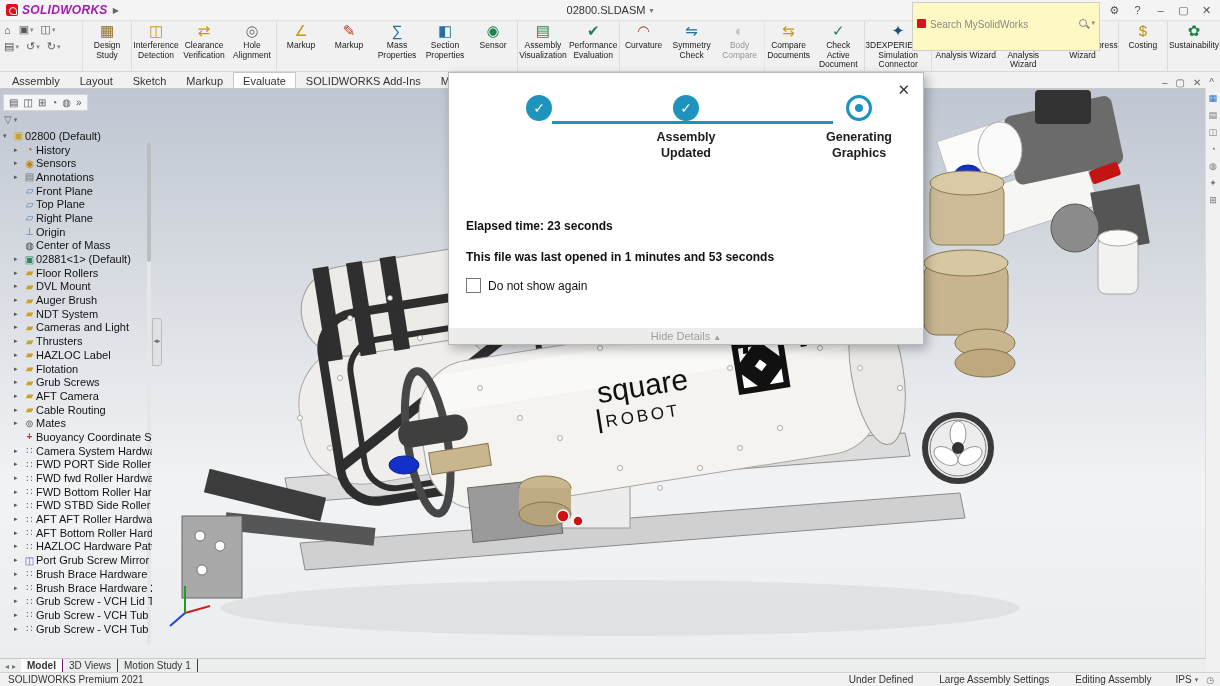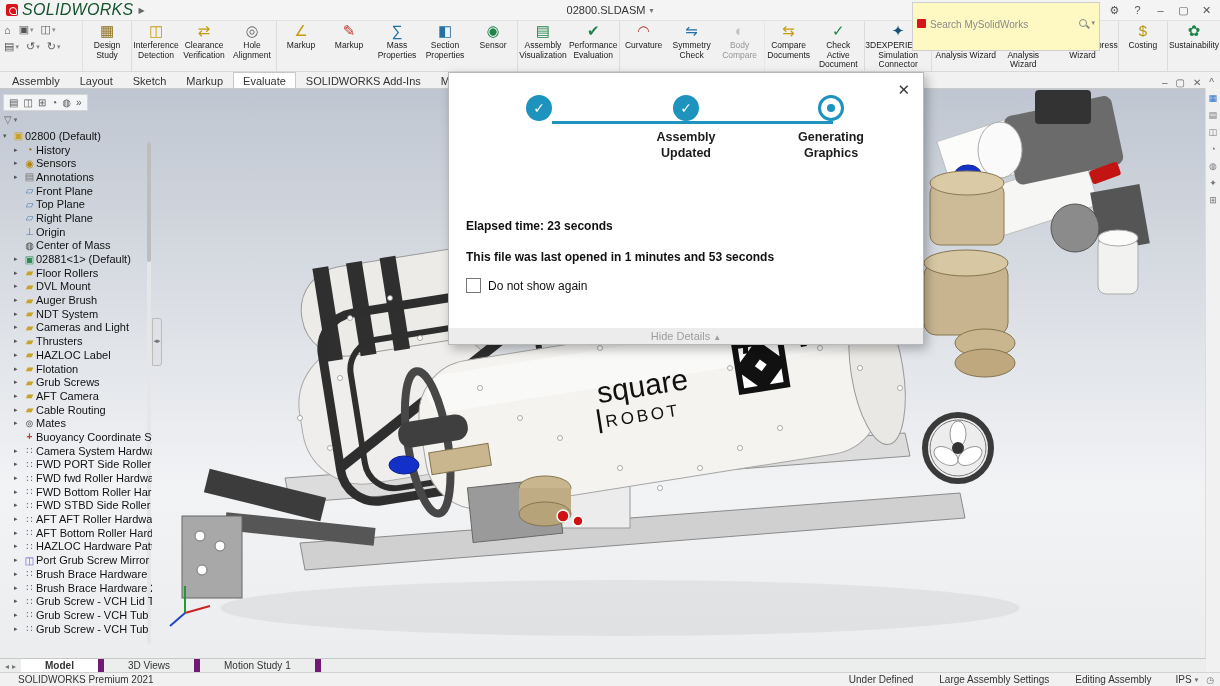--- a/index.html
+++ b/index.html
@@ -2,21 +2,21 @@
 <html><head>
 <meta charset="utf-8">
 <style>
   html,body{margin:0;padding:0}
   body{width:1220px;height:686px;overflow:hidden;position:relative;
        font-family:"Liberation Sans",sans-serif;font-size:11px;color:#222;background:#f1f1f2}
   
   .titlebar{position:absolute;top:0;left:0;right:0;height:20px;background:#f4f4f5;border-bottom:1px solid #e2e2e2;display:flex;align-items:center;z-index:20}
   .sw-mark{width:12px;height:12px;background:#d8131a;border-radius:2px;margin:0 4px 0 6px;position:relative}
   .sw-mark::after{content:"";position:absolute;left:3px;top:3px;width:6px;height:6px;border:1.5px solid #fff;border-radius:50% 50% 0 50%}
-  .sw-name{color:#14532d;font-weight:normal;font-style:italic;font-size:16px;letter-spacing:.3px}
+  .sw-name{color:#a21caf;font-weight:bold;font-style:italic;font-size:12px;letter-spacing:.3px}
   .file-caret{color:#666;font-size:8px;margin-left:5px}
   .doc-title{position:absolute;left:50%;transform:translateX(-50%);color:#333;font-size:11px;display:flex;gap:4px;align-items:center}
   .doc-title .caret{font-size:8px;color:#777}
   .search-box{position:absolute;right:120px;top:2px;width:178px;height:15px;border:1px solid #cfcfcf;background:#fef9c3;display:flex;align-items:flex-start;gap:4px;padding:16px 4px;color:#8a8a8a;font-size:10px}
   .search-red{width:9px;height:9px;background:#d8131a;border-radius:1px}
   .mag{width:6px;height:6px;border:1.5px solid #8a8a8a;border-radius:50%;position:relative;margin-left:auto}
   .mag::after{content:"";position:absolute;width:4px;height:1.5px;background:#8a8a8a;transform:rotate(45deg);right:-4px;bottom:-1px}
   .tb-btns{position:absolute;right:2px;top:0;display:flex;height:20px}
   .tb-btn{width:23px;text-align:center;line-height:20px;color:#555;font-size:11px}
   
@@ -68,38 +68,38 @@
   .ti-mirror::before{content:"◫";color:#6a5acd}
   .tree-scroll{position:absolute;left:147px;top:54px;bottom:14px;width:4px;background:#e6e6e8;border-radius:2px}
   .tree-thumb{position:absolute;top:0;height:120px;width:4px;background:#bdbdc0;border-radius:2px}
   .splitter{position:absolute;left:152px;top:230px;width:8px;height:46px;background:#dfe1e5;border:1px solid #bbb;border-radius:0 3px 3px 0;z-index:5;color:#777;font-size:7px;text-align:center;line-height:44px}
   
   .dlg{position:absolute;left:448px;top:72px;width:474px;height:271px;background:#fff;border:1px solid #b9b9b9;box-shadow:3px 4px 10px rgba(0,0,0,.28);z-index:30}
   .dlg-close{position:absolute;top:8px;right:13px;font-size:15px;color:#3a3a3a;cursor:default}
   .steps{position:absolute;top:18px;left:0;right:0;height:92px}
   .step-line{position:absolute;top:30px;left:103px;width:281px;height:3px;background:#1d93be}
   .step{position:absolute;width:140px;text-align:center;top:4px}
-  .s0{left:20px}.s1{left:167px}.s2{left:312px}
+  .s0{left:20px}.s1{left:167px}.s2{left:340px}
   .circle{width:26px;height:26px;border-radius:50%;background:#1d93be;color:#fff;margin:0 auto;line-height:26px;font-size:14px;position:relative;z-index:2}
   .step.current .circle{background:#fff;border:3px solid #1d93be;width:20px;height:20px;line-height:20px}
   .step.current .circle::after{content:"";position:absolute;left:6px;top:6px;width:8px;height:8px;border-radius:50%;background:#1d93be}
   .slabel{margin-top:9px;font-weight:bold;font-size:12.5px;color:#1c1c1c;line-height:1.25;white-space:pre-line}
   .dlg-elapsed{position:absolute;left:17px;top:146px;font-weight:bold;font-size:12px;color:#111}
   .dlg-last{position:absolute;left:17px;top:177px;font-weight:bold;font-size:12px;color:#111}
   .dlg-check{position:absolute;left:17px;top:205px;display:flex;align-items:center;gap:7px;font-size:12px;color:#111}
   .cbox{width:13px;height:13px;border:1px solid #767676;background:#fff;flex:none}
   .hide-bar{position:absolute;left:0;right:0;bottom:0;height:16px;background:#ececec;color:#9d9d9d;text-align:center;font-size:11px;line-height:16px}
   .hide-bar .hcaret{font-size:8px}
   
   .doctabs{position:absolute;left:0;right:14px;bottom:13px;height:14px;background:#eceded;border-top:1px solid #c9c9c9;display:flex;align-items:stretch;font-size:10px;z-index:18}
   .dt-icons{display:flex;gap:3px;padding:0 5px;color:#777;align-items:center;font-size:8px}
-  .dtab{padding:0 24px;line-height:13px;color:#333;border-right:6px solid #701a75}
+  .dtab{padding:0 6px;line-height:13px;color:#333;border-right:1px solid #701a75}
   .dtab.active{background:#fff;font-weight:bold}
   .statusbar{position:absolute;left:0;right:0;bottom:0;height:13px;background:#f1f1f2;border-top:1px solid #d2d2d2;display:flex;align-items:center;font-size:10px;color:#333;z-index:20}
-  .sb-left{padding-left:18px}
+  .sb-left{padding-left:8px}
   .sb-right{margin-left:auto;display:flex;gap:26px;align-items:center}
   .sb-units{display:flex;gap:3px;align-items:center;margin:0 8px 0 24px}
   .sb-units .ucaret{font-size:7px;color:#666}
   .sb-icon{color:#777;font-size:9px;margin-right:6px}
 </style>
 </head>
 <body>
 
 <div class="titlebar">
   <span class="sw-mark"></span>

